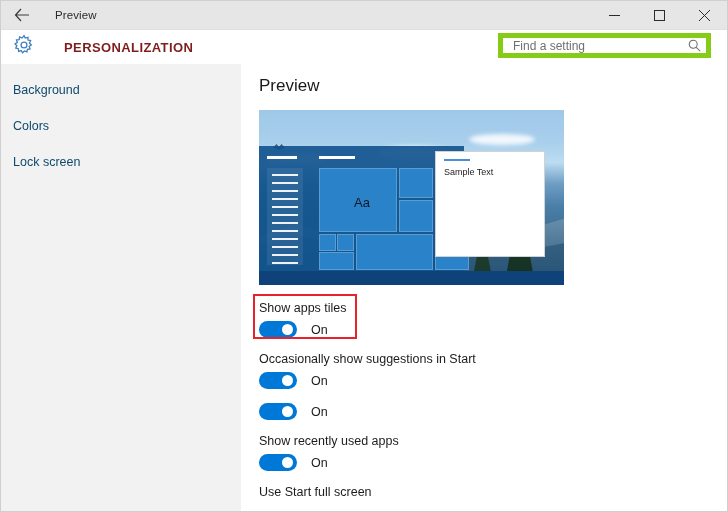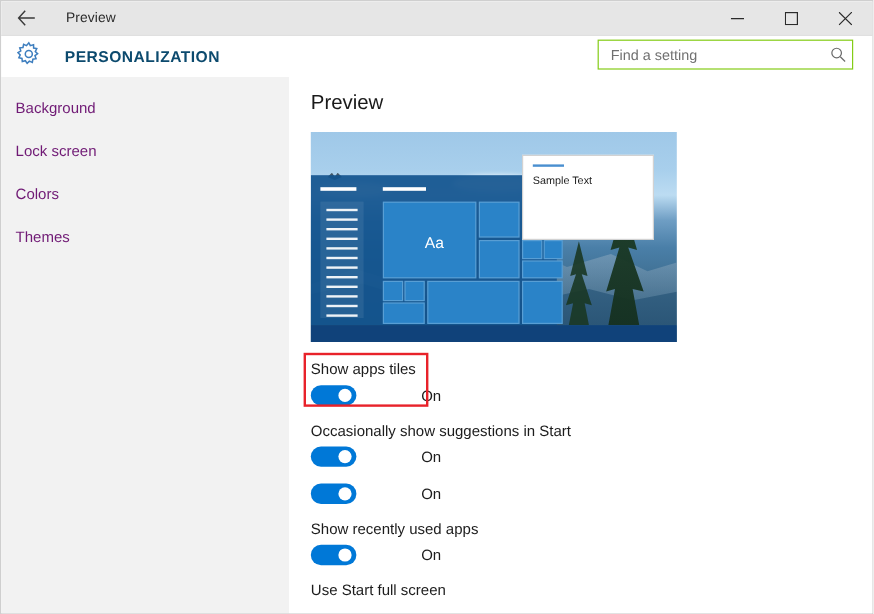--- a/index.html
+++ b/index.html
@@ -76,31 +76,31 @@
   .gear-wrap {
     width: 40px;
     display: flex;
     align-items: center;
     justify-content: center;
     margin-left: 3px;
   }
   .page-title {
     font-size: 13px;
     font-weight: bold;
-    color: #0c4a6e;
+    color: #7f1d1d;
     letter-spacing: 0.4px;
-    margin-left: 10px;
+    margin-left: 20px;
   }
   .search-box {
     position: absolute;
     right: 16px;
     top: 3px;
     width: 213px;
     height: 25px;
-    border: 1px solid #84cc16;
+    border: 5px solid #84cc16;
     background: #ffffff;
     display: flex;
     align-items: center;
     box-sizing: border-box;
   }
   .search-input {
     border: 0;
     outline: 0;
     flex: 1;
     height: 21px;
@@ -130,21 +130,21 @@
     padding-top: 8px;
     box-sizing: border-box;
     flex-shrink: 0;
   }
   .nav-item {
     height: 36px;
     display: flex;
     align-items: center;
     padding-left: 12px;
     font-size: 12.5px;
-    color: #701a75;
+    color: #0c4a6e;
     box-sizing: border-box;
   }
   .nav-item.selected {
     background: #a8c7e8;
   }
 
   .content {
     flex: 1;
     background: #ffffff;
     padding-left: 18px;
@@ -288,33 +288,33 @@
     right: 4px;
     bottom: 2px;
   }
   .pv-tile {
     position: absolute;
     background: #2a83c8;
     border: 1px solid rgba(255,255,255,0.22);
     box-sizing: border-box;
   }
   .pv-aa {
-    color: #ffffff;
+    color: #0f172a;
     font-size: 13px;
     position: absolute;
     left: 34px;
     top: 26px;
   }
   
   .pv-win {
     position: absolute;
     left: 176px;
-    top: 19px;
+    top: 41px;
     width: 110px;
-    height: 71px;
+    height: 106px;
     background: #ffffff;
     border: 1px solid #d2d2d2;
     box-sizing: border-box;
   }
   .pv-win-accent {
     position: absolute;
     left: 8px;
     top: 7px;
     width: 26px;
     height: 2px;
@@ -338,21 +338,20 @@
   }
   .setting-label {
     font-size: 12.5px;
     color: #1c1c1c;
     margin-bottom: 6px;
     display: block;
   }
   .toggle-row {
     display: flex;
     align-items: center;
-    gap: 40px;
   }
   .toggle {
     width: 38px;
     height: 17px;
     border-radius: 9px;
     background: #0078d7;
     position: relative;
     flex-shrink: 0;
   }
   .toggle .knob {
@@ -445,27 +444,24 @@
     </div>
   </div>
 
   <div class="body-row">
 
     <div class="sidebar">
       <div class="nav-item">
         <span>Background</span>
       </div>
       <div class="nav-item">
+        <span>Colors</span>
+      </div>
+      <div class="nav-item">
         <span>Lock screen</span>
-      </div>
-      <div class="nav-item">
-        <span>Colors</span>
-      </div>
-      <div class="nav-item">
-        <span>Themes</span>
       </div>
     </div>
 
     <div class="content">
       <h2 class="section-title">Preview</h2>
 
       <div class="preview">
         <div class="pv-cloud" style="left:6px;  top:42px; width:60px; height:12px;"></div>
         <div class="pv-cloud" style="left:118px;top:36px; width:74px; height:14px;"></div>
         <div class="pv-cloud" style="left:210px;top:24px; width:66px; height:11px;"></div>

